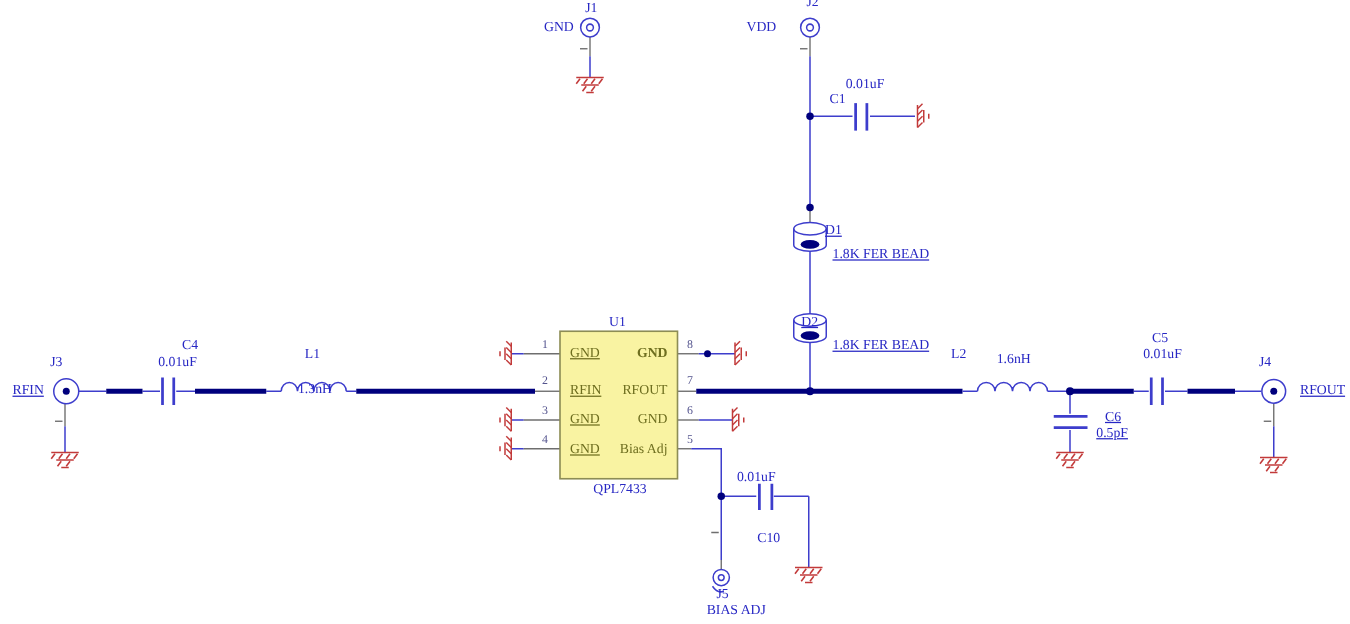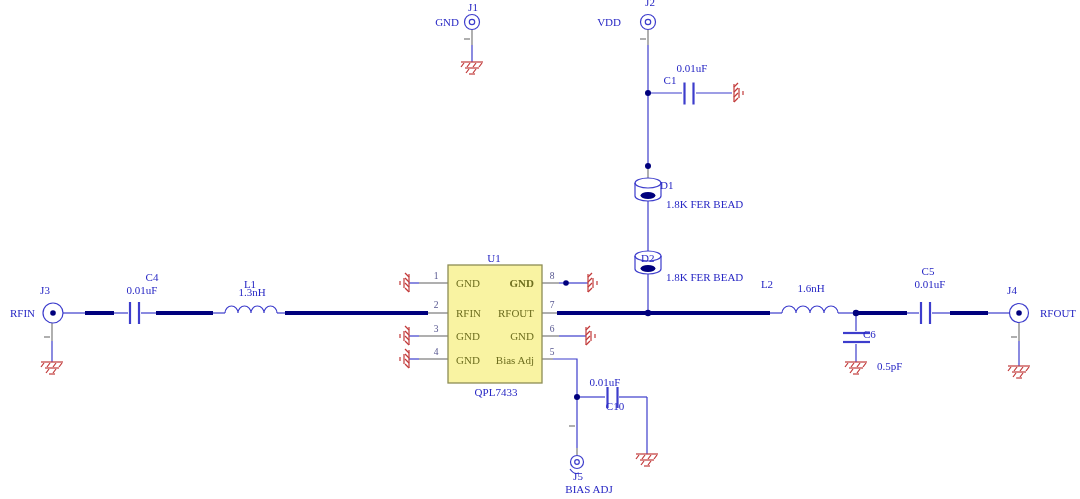--- a/index.html
+++ b/index.html
@@ -5,21 +5,21 @@
   html,body{margin:0;padding:0;background:#ffffff;}
   .stage{
     position:relative;width:1080px;height:499px;background:#ffffff;overflow:hidden;
     font-family:"Liberation Serif", serif;
   }
   .stage svg{position:absolute;left:0;top:0;}
   .lbl{
     position:absolute;white-space:nowrap;color:var(--label);
     font-size:11px;line-height:1;transform:translate(-50%,-50%);
   }
-  .lbl.al{transform:translate(0,-50%);}          
+  .lbl.al{transform:translate(0,-50%);text-decoration:underline;}          
   .lbl.ar{transform:translate(-100%,-50%);}      
   .pnum{font-size:9.5px;color:var(--pin-num);}
   .pname{color:var(--ic-text);font-size:11px;}
   .b{font-weight:700;}
   
   .w{stroke:var(--wire);stroke-width:1.2;fill:none;}
   .t{stroke:var(--rf-trace);stroke-width:4;fill:none;}
   .p{stroke:var(--pin);stroke-width:1.1;fill:none;}
   .g{stroke:var(--ground);stroke-width:1.2;fill:none;}
   .cap{stroke:var(--wire);stroke-width:2.2;fill:none;}
@@ -301,21 +301,21 @@
   <span class="lbl al" style="left:641px;top:258px">D2</span>
   <span class="lbl al" style="left:666px;top:277px">1.8K FER BEAD</span>
 
   <span class="lbl" style="left:45px;top:290px">J3</span>
   <span class="lbl al" style="left:10px;top:313px">RFIN</span>
 
   <span class="lbl" style="left:152px;top:277px">C4</span>
   <span class="lbl" style="left:142px;top:290px">0.01uF</span>
 
   <span class="lbl" style="left:250px;top:284px">L1</span>
-  <span class="lbl" style="left:252px;top:292px">1.3nH</span>
+  <span class="lbl" style="left:252px;top:312px">1.3nH</span>
 
   <span class="lbl" style="left:494px;top:258px">U1</span>
   <span class="lbl" style="left:496px;top:392px">QPL7433</span>
 
   <span class="lbl pnum" style="left:436px;top:277px">1</span>
   <span class="lbl pnum" style="left:436px;top:306px">2</span>
   <span class="lbl pnum" style="left:436px;top:330px">3</span>
   <span class="lbl pnum" style="left:436px;top:353px">4</span>
   <span class="lbl pnum" style="left:552px;top:277px">8</span>
   <span class="lbl pnum" style="left:552px;top:306px">7</span>
@@ -325,30 +325,30 @@
   <span class="lbl al pname" style="left:456px;top:283px">GND</span>
   <span class="lbl al pname" style="left:456px;top:313px">RFIN</span>
   <span class="lbl al pname" style="left:456px;top:336px">GND</span>
   <span class="lbl al pname" style="left:456px;top:360px">GND</span>
   <span class="lbl ar pname b" style="left:534px;top:283px">GND</span>
   <span class="lbl ar pname" style="left:534px;top:313px">RFOUT</span>
   <span class="lbl ar pname" style="left:534px;top:336px">GND</span>
   <span class="lbl ar pname" style="left:534px;top:360px">Bias Adj</span>
 
   <span class="lbl" style="left:605px;top:382px">0.01uF</span>
-  <span class="lbl" style="left:615px;top:406px">C10</span>
+  <span class="lbl" style="left:615px;top:431px">C10</span>
 
   <span class="lbl" style="left:578px;top:476px">J5</span>
   <span class="lbl" style="left:589px;top:489px">BIAS ADJ</span>
 
   <span class="lbl" style="left:767px;top:284px">L2</span>
   <span class="lbl" style="left:811px;top:288px">1.6nH</span>
 
-  <span class="lbl al" style="left:863px;top:334px">C6</span>
-  <span class="lbl al" style="left:877px;top:366px">0.5pF</span>
+  <span class="lbl al" style="left:884px;top:334px">C6</span>
+  <span class="lbl al" style="left:877px;top:347px">0.5pF</span>
 
   <span class="lbl" style="left:928px;top:271px">C5</span>
   <span class="lbl" style="left:930px;top:284px">0.01uF</span>
 
   <span class="lbl" style="left:1012px;top:290px">J4</span>
   <span class="lbl al" style="left:1040px;top:313px">RFOUT</span>
 
 </div>
 
 </body></html>

